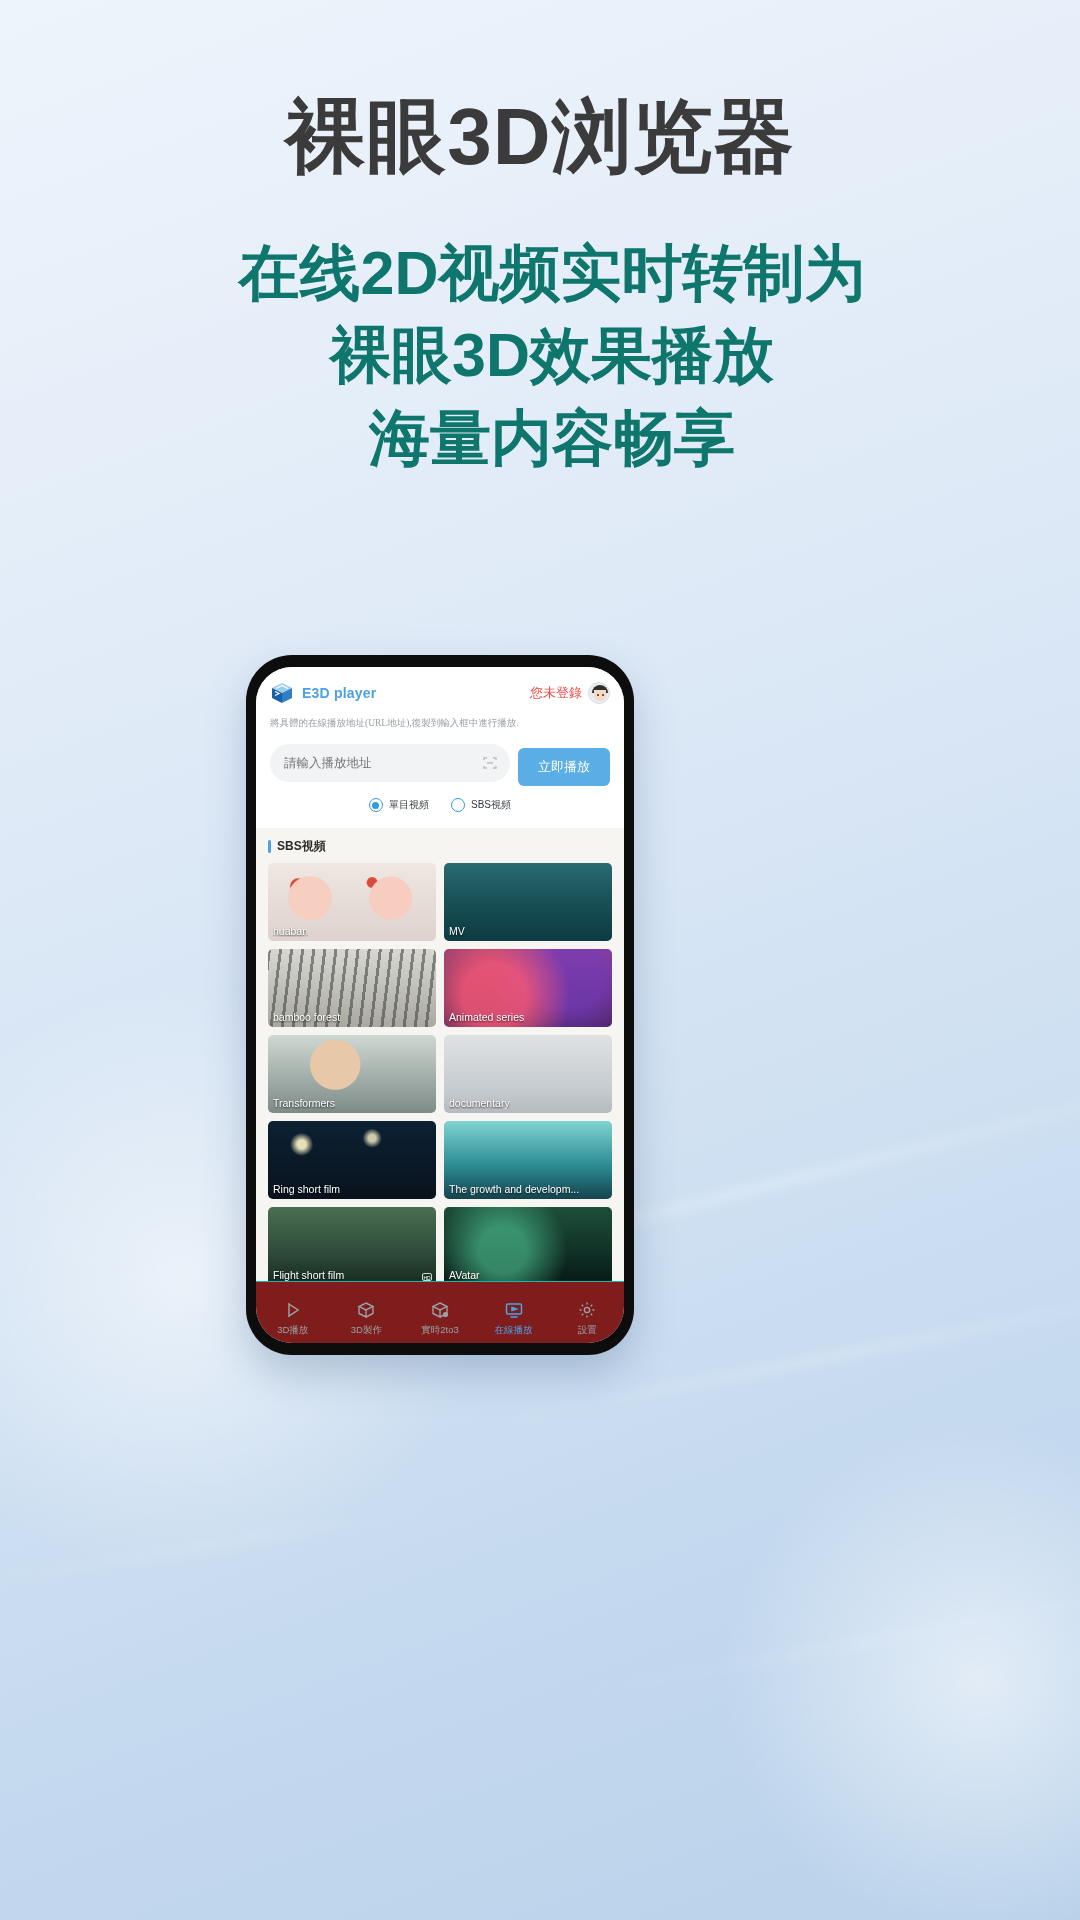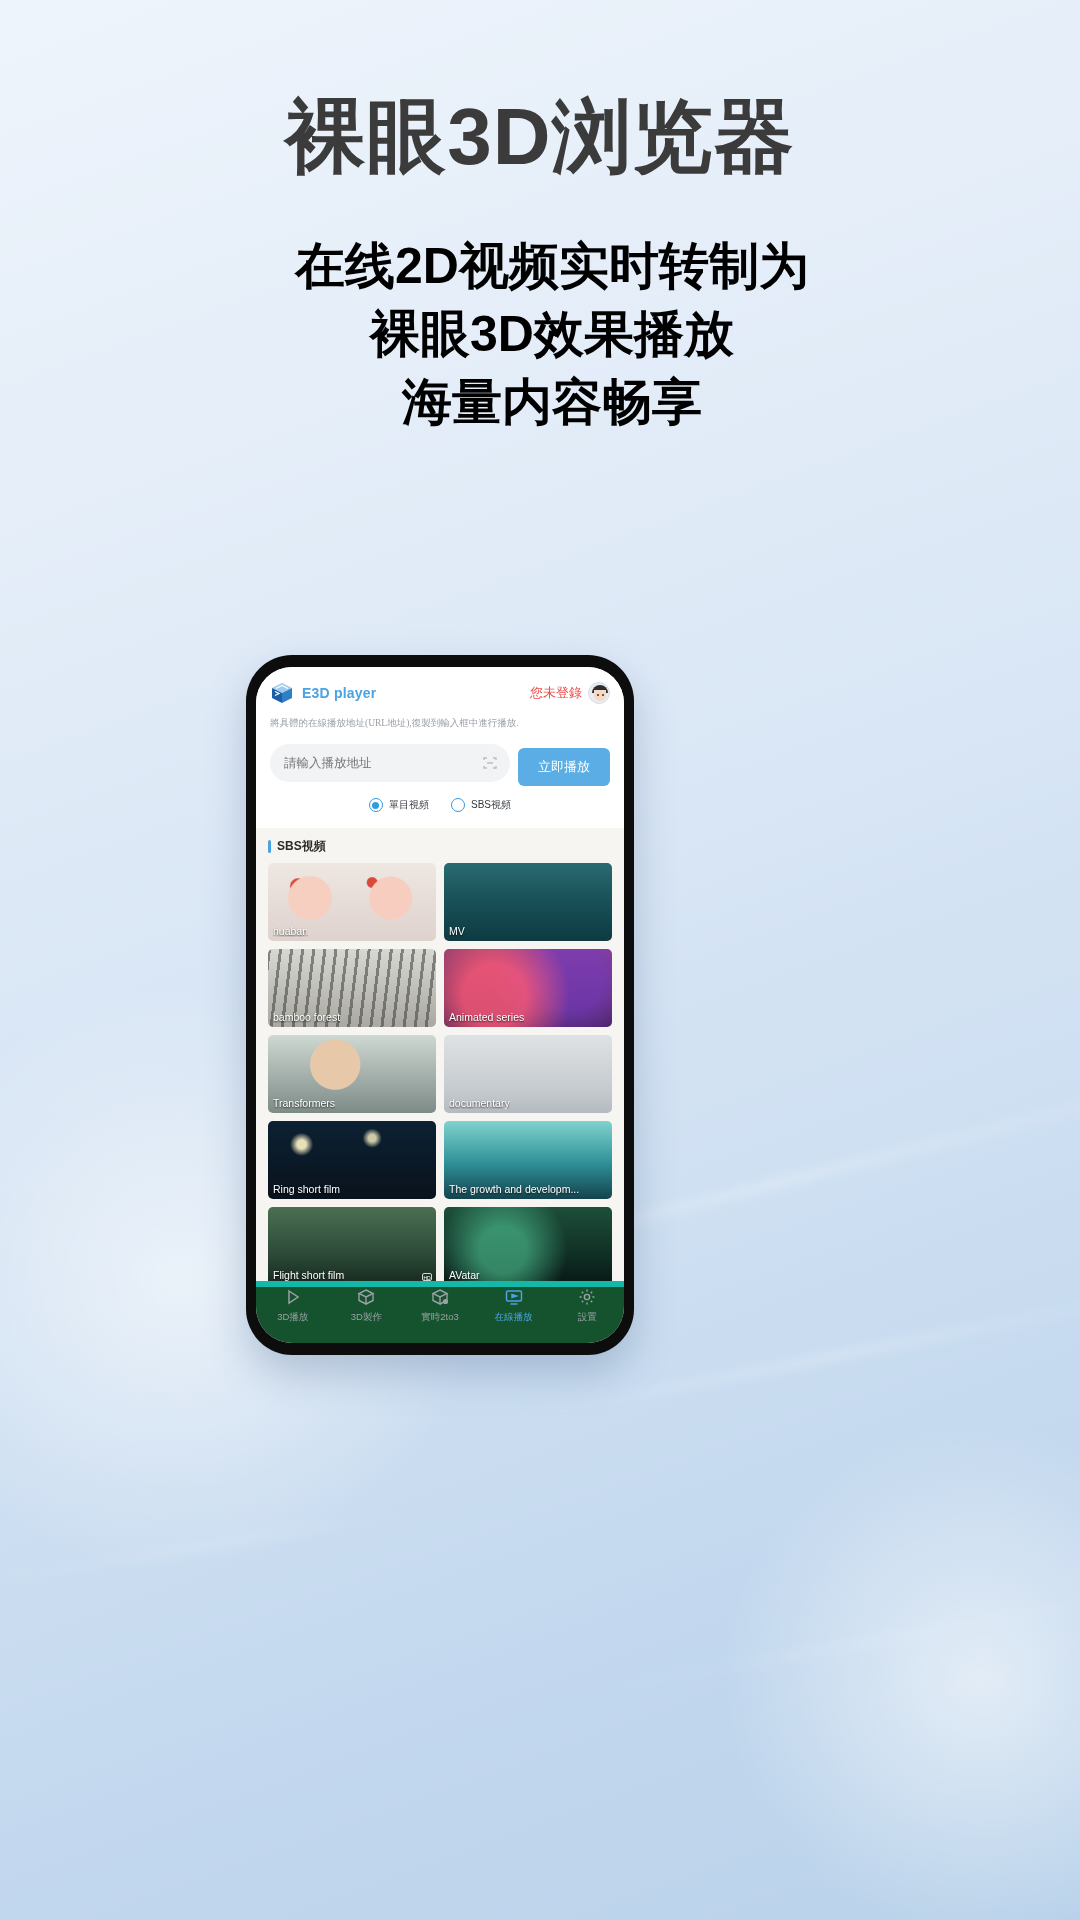--- a/index.html
+++ b/index.html
@@ -32,23 +32,23 @@
   .hero { position: relative; padding-top: 94px; text-align: center; }
   .hero-title {
     font-size: 80px;
     font-weight: bold;
     color: #3b3b3b;
     letter-spacing: 1px;
     line-height: 1.08;
   }
   .hero-sub {
     margin-top: 54px;
-    font-size: 50px;
+    font-size: 61px;
     font-weight: bold;
-    color: #000000;
+    color: #0f766e;
     line-height: 1.28;
     margin-left: 24px;
   }
   .hero-sub div { margin-bottom: 4px; }
 
   
   .phone {
     position: absolute;
     left: 246px;
     top: 655px;
@@ -207,24 +207,24 @@
   .th-flight { background:
       linear-gradient(180deg,#4a6f52 0%, #2d4a38 60%, #16291f 100%),
       repeating-linear-gradient(115deg, rgba(255,255,255,.18) 0 2px, rgba(0,0,0,0) 2px 16px); }
   .th-avatar { background:
       radial-gradient(circle at 35% 55%, rgba(80,200,150,.6) 0 20%, rgba(0,0,0,0) 55%),
       linear-gradient(180deg,#1d4f3a 0%, #0e2a22 70%, #071813 100%); }
 
   .tabbar {
     flex: none;
     height: 62px;
-    background: #14532d;
-    border-top: 6px solid #14b8a6;
+    background: #7f1d1d;
+    border-top: 1px solid #14b8a6;
     display: flex;
-    align-items: flex-start;
+    align-items: flex-end;
     justify-content: space-around;
     padding-bottom: 6px;
   }
   .tab { display:flex; flex-direction:column; align-items:center; gap:4px; width: 64px; }
   .tab .tab-label { font-size: 9.5px; color: #9aa0a6; }
   .tab.active .tab-label { color: #4ba3e3; }
   .tab svg { display:block; }
 </style>
 </head>
 <body>

